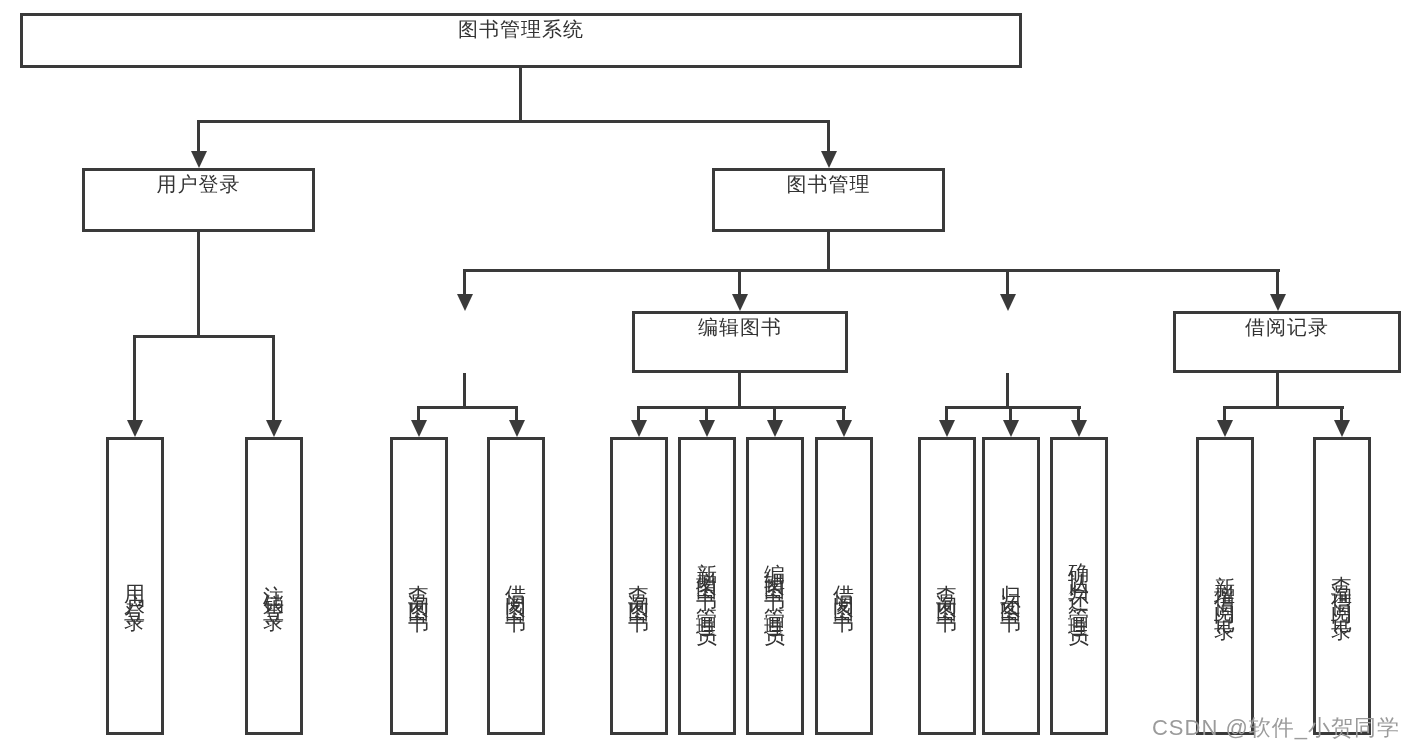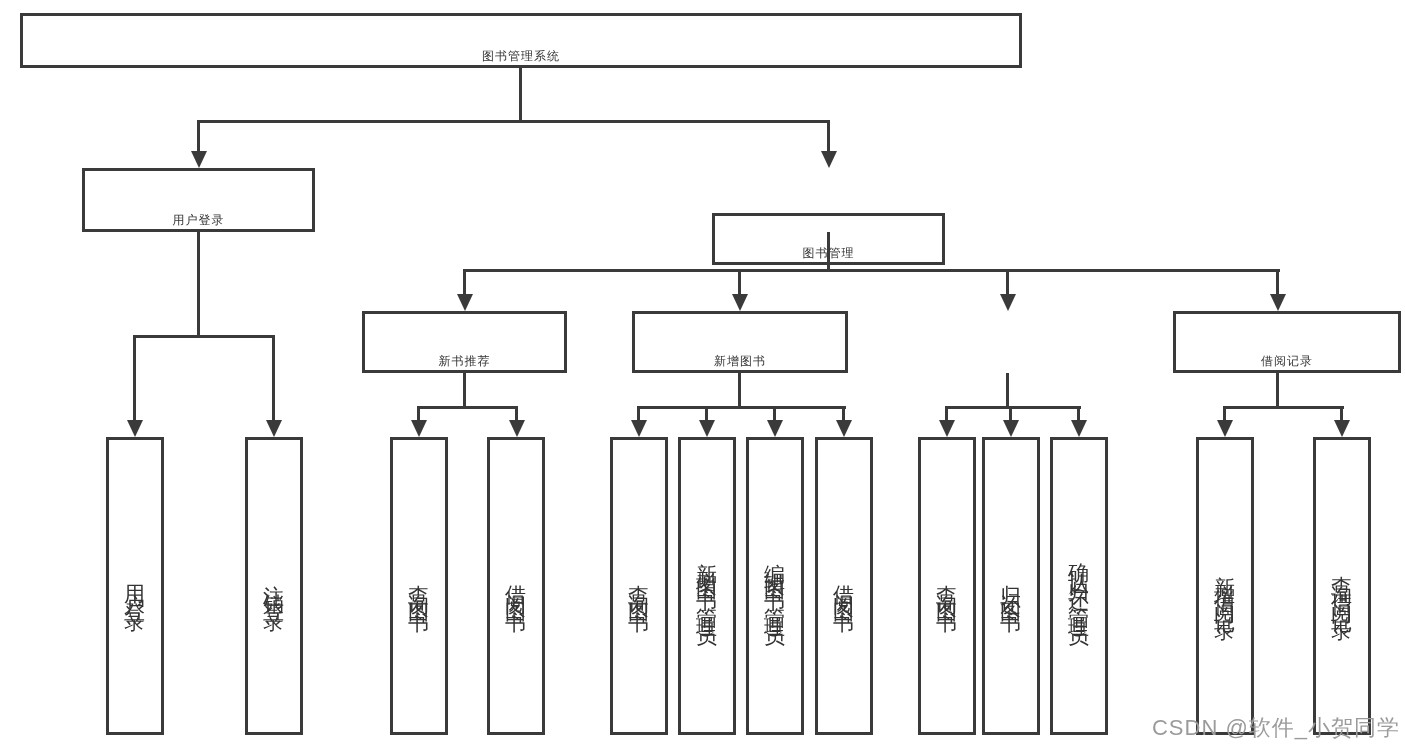--- a/index.html
+++ b/index.html
@@ -2,22 +2,22 @@
 <html><head>
 <meta charset="utf-8">
 <style>
   html,body{margin:0;padding:0;background:#ffffff;}
   .canvas{
     position:relative;width:1405px;height:747px;background:#ffffff;
     font-family:"Liberation Sans",sans-serif;color:#333333;overflow:hidden;
   }
   .node{
     position:absolute;background:#ffffff;border:3px solid #3a3a3a;
-    display:flex;align-items:flex-end;justify-content:center;
-    font-size:12px;color:#333333;box-sizing:border-box;letter-spacing:1px;font-family:Liberation Mono, monospace;
+    display:flex;align-items:flex-start;justify-content:center;
+    font-size:20px;color:#333333;box-sizing:border-box;letter-spacing:1px;font-family:Liberation Mono, monospace;
   }
   .leaf{
     position:absolute;top:437px;width:58px;height:298px;
     background:#ffffff;border:3px solid #3a3a3a;box-sizing:border-box;
     display:flex;align-items:center;justify-content:center;
   }
   .leaf .vtext{
     writing-mode:vertical-rl;text-orientation:mixed;
     font-size:21px;letter-spacing:9px;color:#333333;line-height:1;
   }
@@ -39,29 +39,26 @@
 
 <div class="canvas">
 
   <div class="node" style="left:20px;top:13px;width:1002px;height:55px;">
     <span>图书管理系统</span>
   </div>
 
   <div class="node" style="left:82px;top:168px;width:233px;height:64px;">
     <span>用户登录</span>
   </div>
-  <div class="node" style="left:712px;top:168px;width:233px;height:52px;margin-top:45px;">
+  <div class="node" style="left:712px;top:168px;width:233px;height:64px;">
     <span>图书管理</span>
   </div>
 
-  <div class="node" style="left:362px;top:311px;width:205px;height:62px;">
-    <span>新书推荐</span>
-  </div>
   <div class="node" style="left:632px;top:311px;width:216px;height:62px;">
-    <span>新增图书</span>
+    <span>编辑图书</span>
   </div>
   <div class="node" style="left:1173px;top:311px;width:228px;height:62px;">
     <span>借阅记录</span>
   </div>
 
   <div class="leaf" style="left:106px;">
     <span class="vtext">用户登录</span>
   </div>
   <div class="leaf" style="left:245px;">
     <span class="vtext">注销登录</span>

